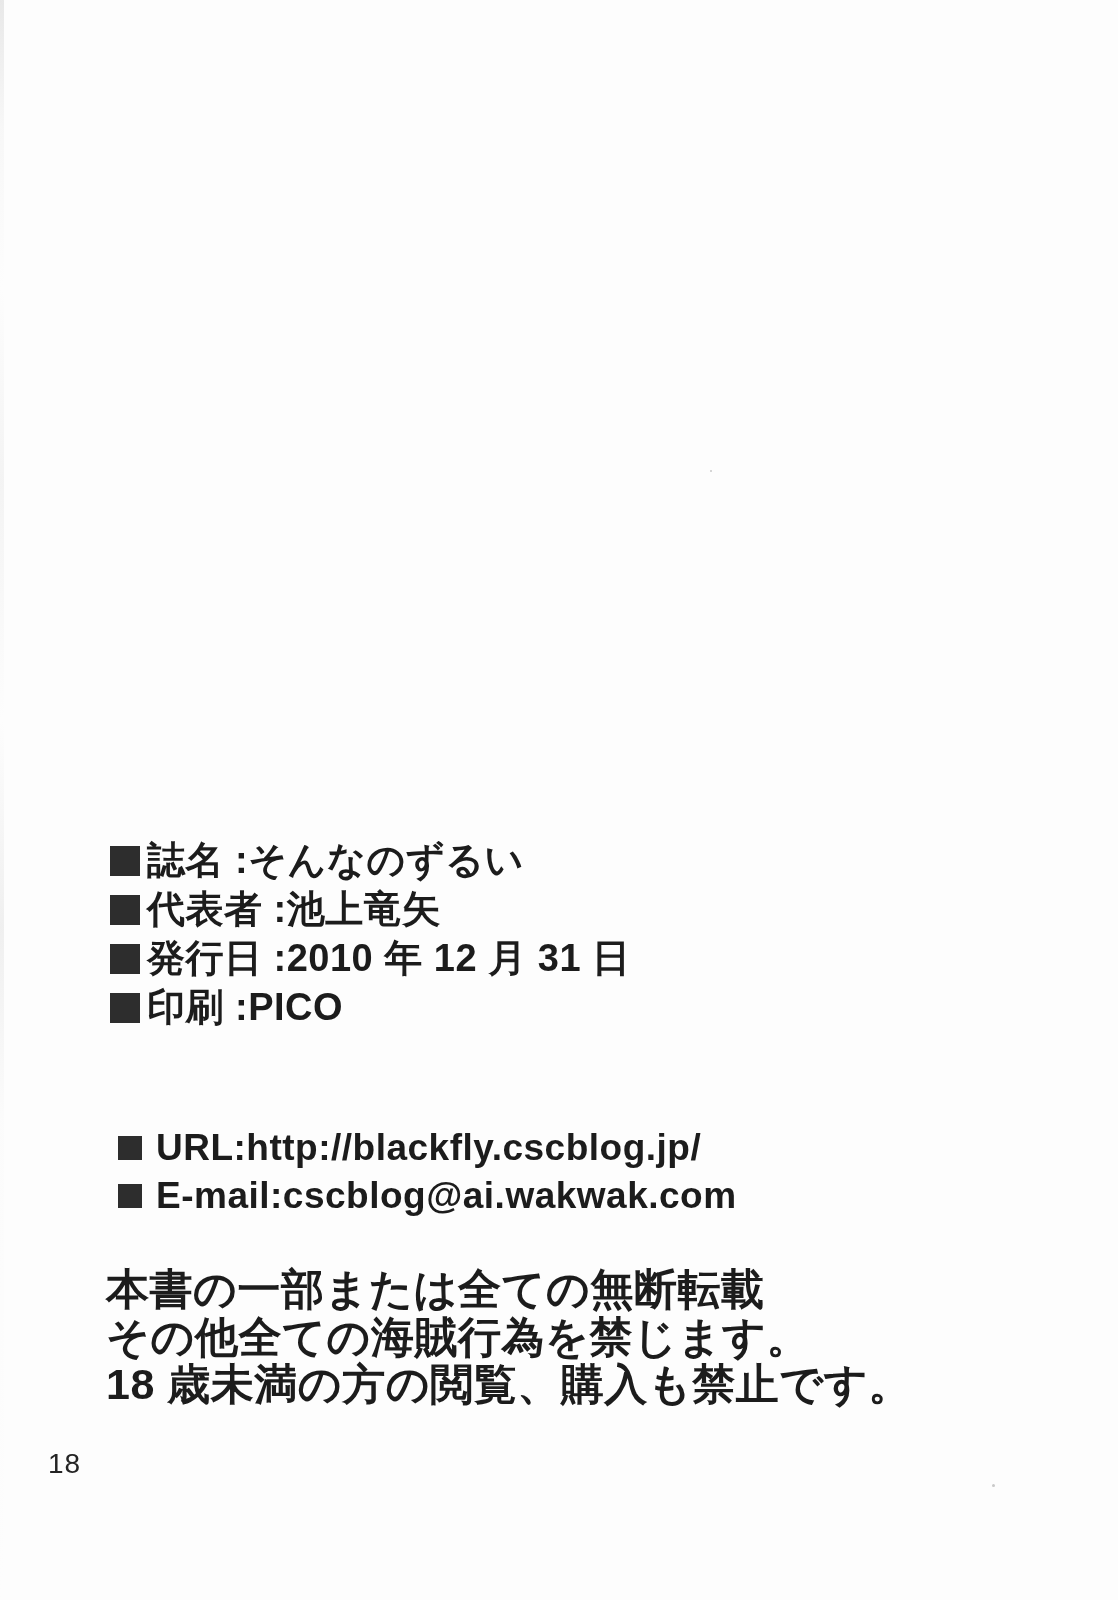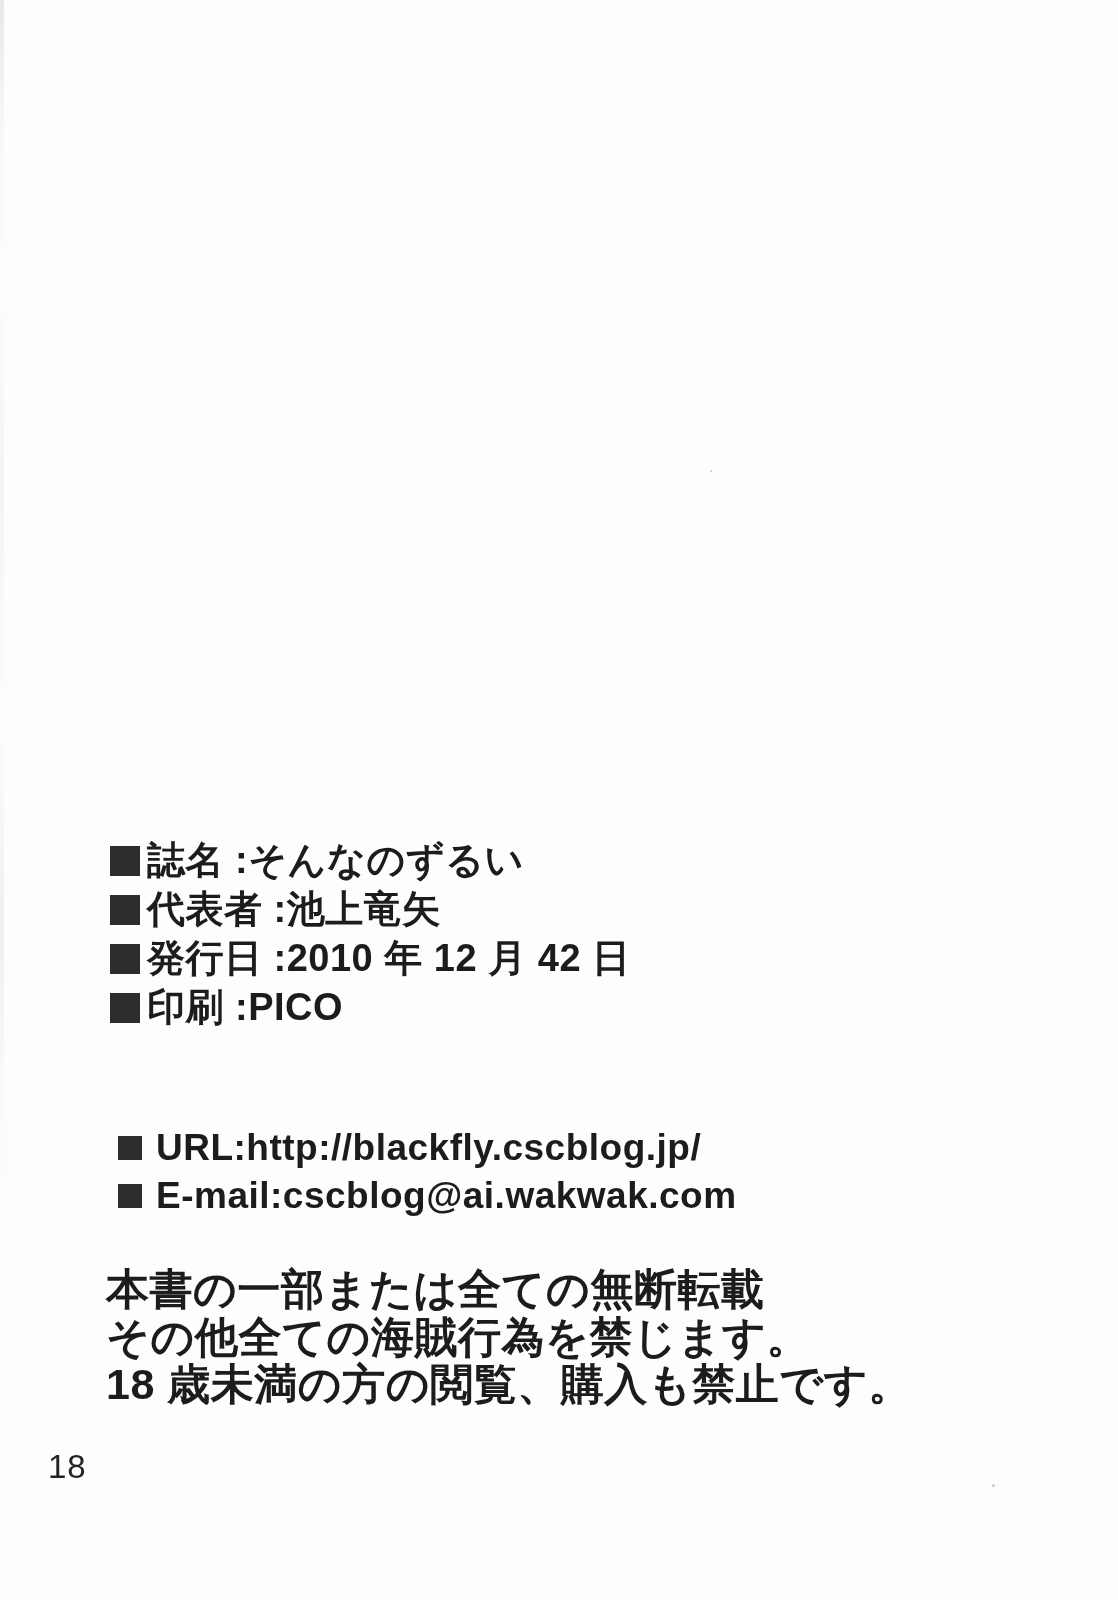--- a/index.html
+++ b/index.html
@@ -72,21 +72,21 @@
   .notice-block {
     left: 106px;
     top: 1266px;
     font-size: 43px;
     line-height: 47.5px;
   }
   .page-number {
     position: absolute;
     left: 48px;
     top: 1448px;
-    font-size: 33px;
+    font-size: 28px;
     font-weight: 400;
     color: #242424;
     letter-spacing: 1px;
   }
 </style>
 </head>
 <body>
 
 <div class="scan-edge"></div>
 <div class="speck" style="left:710px;top:470px;width:2px;height:2px;"></div>
@@ -96,21 +96,21 @@
   <div class="line">
     <span class="sq"></span>
     <span>誌名 :そんなのずるい</span>
   </div>
   <div class="line">
     <span class="sq"></span>
     <span>代表者 :池上竜矢</span>
   </div>
   <div class="line">
     <span class="sq"></span>
-    <span>発行日 :2010 年 12 月 42 日</span>
+    <span>発行日 :2010 年 12 月 31 日</span>
   </div>
   <div class="line">
     <span class="sq"></span>
     <span>印刷 :PICO</span>
   </div>
 </div>
 
 <div class="block contacts-block">
   <div class="line">
     <span class="sq"></span>

